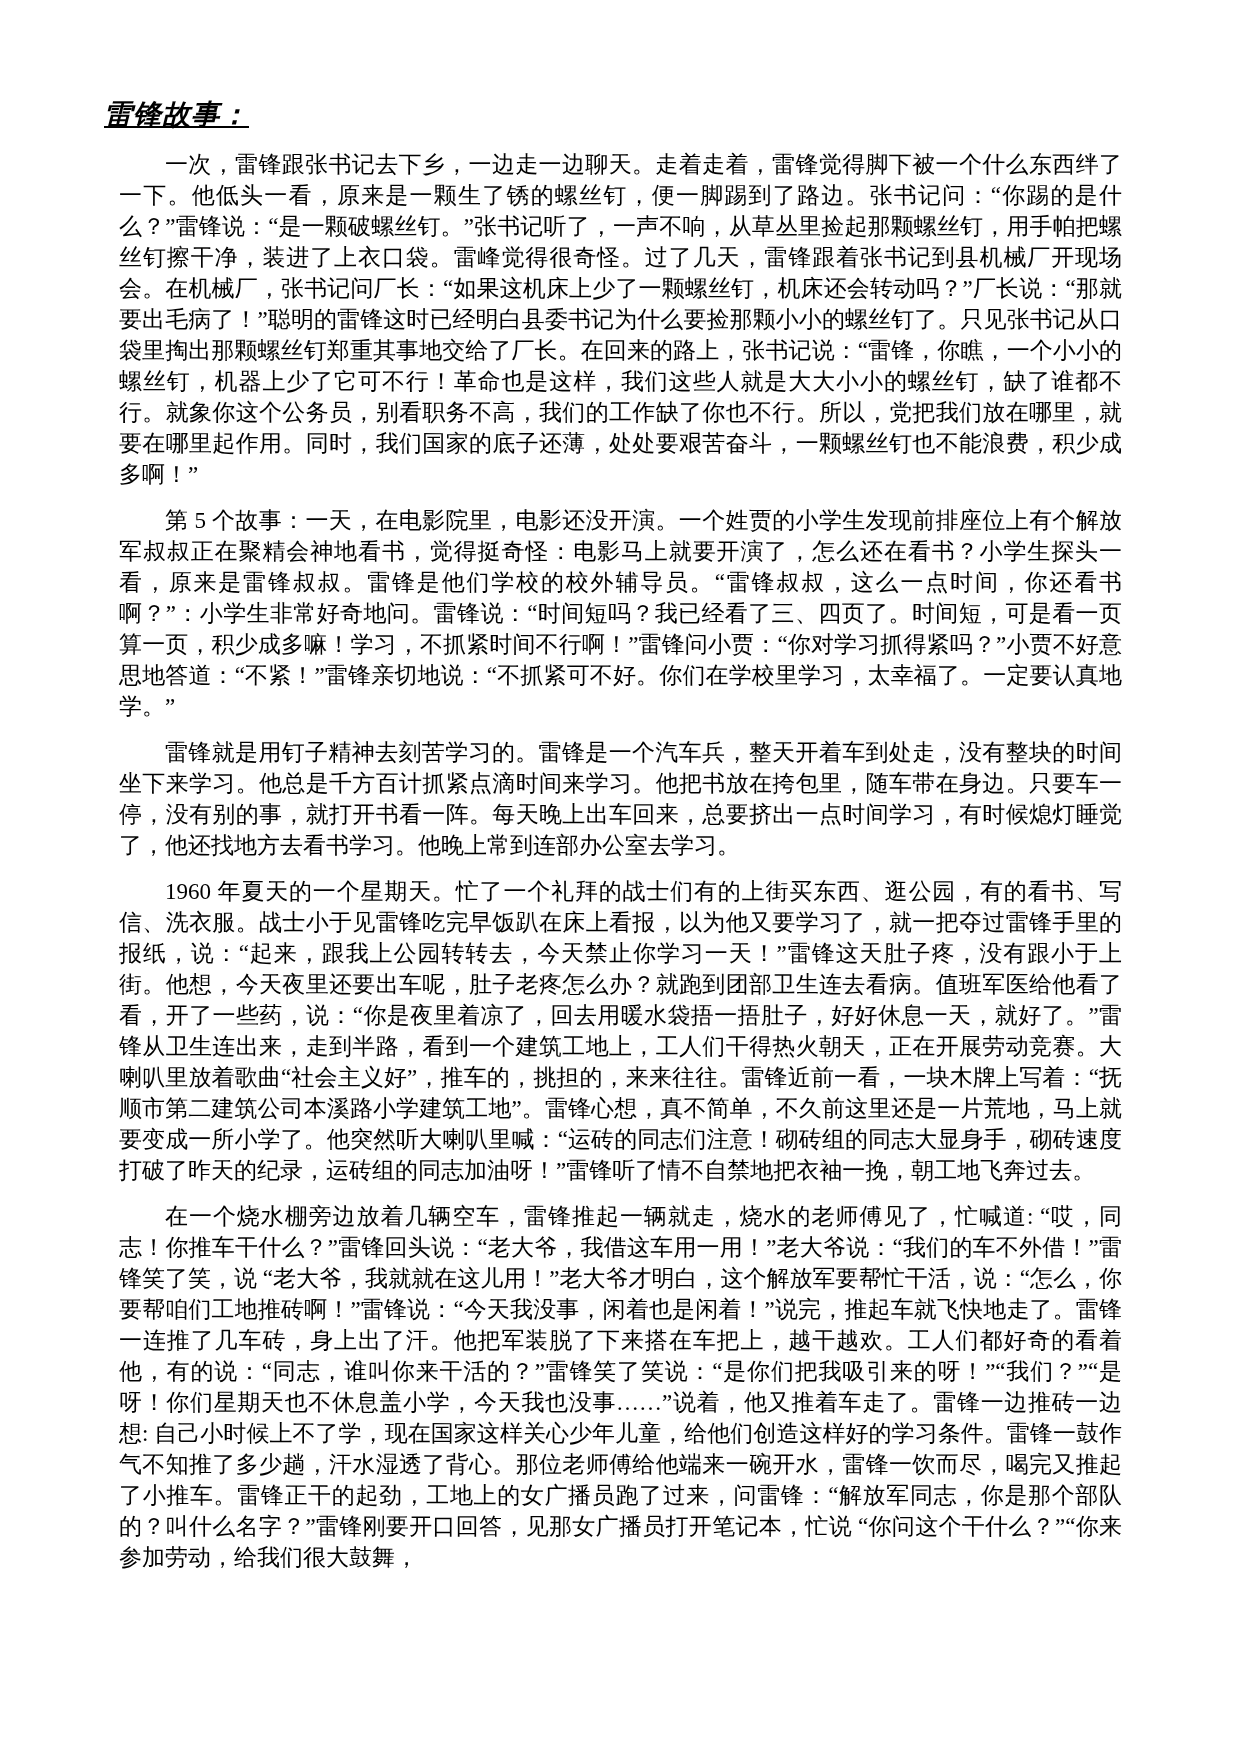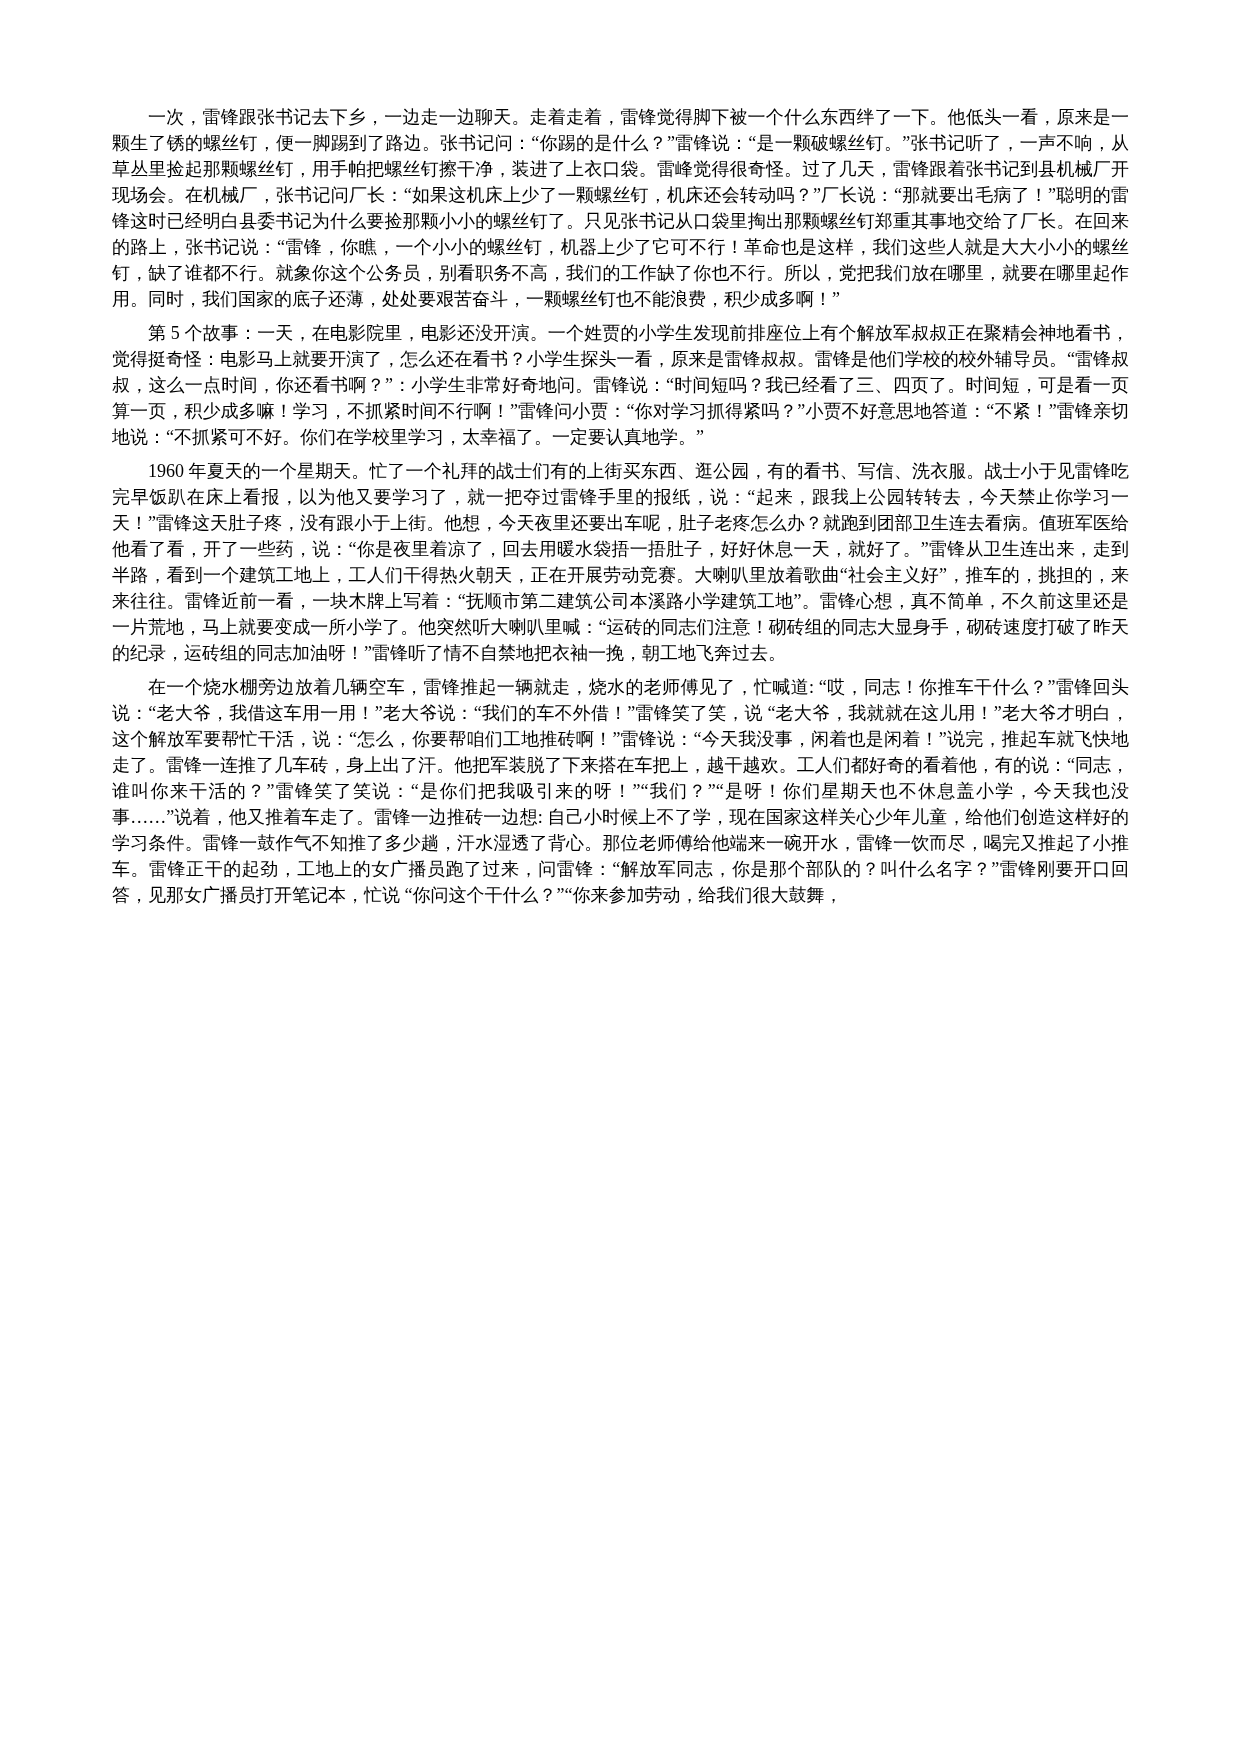--- a/index.html
+++ b/index.html
@@ -22,30 +22,32 @@
   }
   .doc-title {
     font-size: 28px;
     font-weight: bold;
     font-style: italic;
     text-decoration: underline;
     margin: 0 0 10px 0;
     letter-spacing: 1px;
   }
   .doc-paragraph {
-    font-size: 18px;
-    line-height: 26px;
+    font-size: 23px;
+    line-height: 31px;
     text-align: justify;
     text-justify: inter-ideograph;
     text-indent: 2em;
-    margin: 8px;
+    margin: 15px;
     word-break: break-all;
   }
 </style>
 </head>
 <body>
 
 <div class="page">
+  <h1 class="doc-title">雷锋故事：</h1>
   <p class="doc-paragraph">一次，雷锋跟张书记去下乡，一边走一边聊天。走着走着，雷锋觉得脚下被一个什么东西绊了一下。他低头一看，原来是一颗生了锈的螺丝钉，便一脚踢到了路边。张书记问：“你踢的是什么？”雷锋说：“是一颗破螺丝钉。”张书记听了，一声不响，从草丛里捡起那颗螺丝钉，用手帕把螺丝钉擦干净，装进了上衣口袋。雷峰觉得很奇怪。过了几天，雷锋跟着张书记到县机械厂开现场会。在机械厂，张书记问厂长：“如果这机床上少了一颗螺丝钉，机床还会转动吗？”厂长说：“那就要出毛病了！”聪明的雷锋这时已经明白县委书记为什么要捡那颗小小的螺丝钉了。只见张书记从口袋里掏出那颗螺丝钉郑重其事地交给了厂长。在回来的路上，张书记说：“雷锋，你瞧，一个小小的螺丝钉，机器上少了它可不行！革命也是这样，我们这些人就是大大小小的螺丝钉，缺了谁都不行。就象你这个公务员，别看职务不高，我们的工作缺了你也不行。所以，党把我们放在哪里，就要在哪里起作用。同时，我们国家的底子还薄，处处要艰苦奋斗，一颗螺丝钉也不能浪费，积少成多啊！”</p>
   <p class="doc-paragraph">第 5 个故事：一天，在电影院里，电影还没开演。一个姓贾的小学生发现前排座位上有个解放军叔叔正在聚精会神地看书，觉得挺奇怪：电影马上就要开演了，怎么还在看书？小学生探头一看，原来是雷锋叔叔。雷锋是他们学校的校外辅导员。“雷锋叔叔，这么一点时间，你还看书啊？”：小学生非常好奇地问。雷锋说：“时间短吗？我已经看了三、四页了。时间短，可是看一页算一页，积少成多嘛！学习，不抓紧时间不行啊！”雷锋问小贾：“你对学习抓得紧吗？”小贾不好意思地答道：“不紧！”雷锋亲切地说：“不抓紧可不好。你们在学校里学习，太幸福了。一定要认真地学。”</p>
+  <p class="doc-paragraph">雷锋就是用钉子精神去刻苦学习的。雷锋是一个汽车兵，整天开着车到处走，没有整块的时间坐下来学习。他总是千方百计抓紧点滴时间来学习。他把书放在挎包里，随车带在身边。只要车一停，没有别的事，就打开书看一阵。每天晚上出车回来，总要挤出一点时间学习，有时候熄灯睡觉了，他还找地方去看书学习。他晚上常到连部办公室去学习。</p>
   <p class="doc-paragraph">1960 年夏天的一个星期天。忙了一个礼拜的战士们有的上街买东西、逛公园，有的看书、写信、洗衣服。战士小于见雷锋吃完早饭趴在床上看报，以为他又要学习了，就一把夺过雷锋手里的报纸，说：“起来，跟我上公园转转去，今天禁止你学习一天！”雷锋这天肚子疼，没有跟小于上街。他想，今天夜里还要出车呢，肚子老疼怎么办？就跑到团部卫生连去看病。值班军医给他看了看，开了一些药，说：“你是夜里着凉了，回去用暖水袋捂一捂肚子，好好休息一天，就好了。”雷锋从卫生连出来，走到半路，看到一个建筑工地上，工人们干得热火朝天，正在开展劳动竞赛。大喇叭里放着歌曲“社会主义好”，推车的，挑担的，来来往往。雷锋近前一看，一块木牌上写着：“抚顺市第二建筑公司本溪路小学建筑工地”。雷锋心想，真不简单，不久前这里还是一片荒地，马上就要变成一所小学了。他突然听大喇叭里喊：“运砖的同志们注意！砌砖组的同志大显身手，砌砖速度打破了昨天的纪录，运砖组的同志加油呀！”雷锋听了情不自禁地把衣袖一挽，朝工地飞奔过去。</p>
   <p class="doc-paragraph">在一个烧水棚旁边放着几辆空车，雷锋推起一辆就走，烧水的老师傅见了，忙喊道: “哎，同志！你推车干什么？”雷锋回头说：“老大爷，我借这车用一用！”老大爷说：“我们的车不外借！”雷锋笑了笑，说 “老大爷，我就就在这儿用！”老大爷才明白，这个解放军要帮忙干活，说：“怎么，你要帮咱们工地推砖啊！”雷锋说：“今天我没事，闲着也是闲着！”说完，推起车就飞快地走了。雷锋一连推了几车砖，身上出了汗。他把军装脱了下来搭在车把上，越干越欢。工人们都好奇的看着他，有的说：“同志，谁叫你来干活的？”雷锋笑了笑说：“是你们把我吸引来的呀！”“我们？”“是呀！你们星期天也不休息盖小学，今天我也没事……”说着，他又推着车走了。雷锋一边推砖一边想: 自己小时候上不了学，现在国家这样关心少年儿童，给他们创造这样好的学习条件。雷锋一鼓作气不知推了多少趟，汗水湿透了背心。那位老师傅给他端来一碗开水，雷锋一饮而尽，喝完又推起了小推车。雷锋正干的起劲，工地上的女广播员跑了过来，问雷锋：“解放军同志，你是那个部队的？叫什么名字？”雷锋刚要开口回答，见那女广播员打开笔记本，忙说 “你问这个干什么？”“你来参加劳动，给我们很大鼓舞，</p>
 </div>
 
 </body></html>

